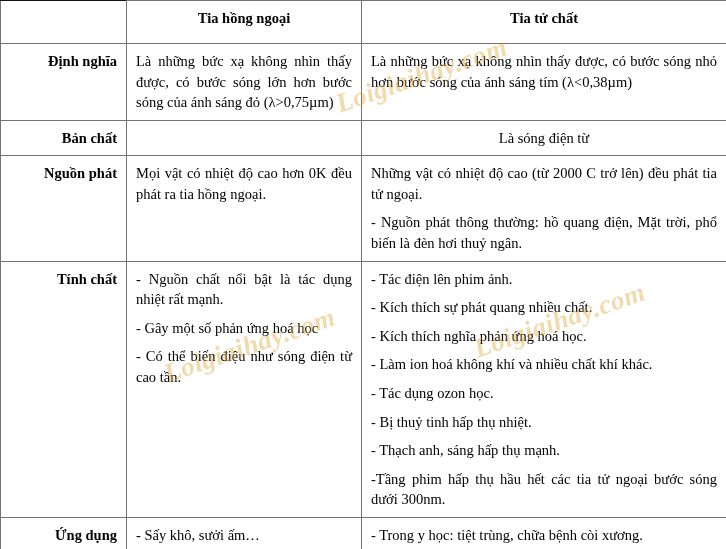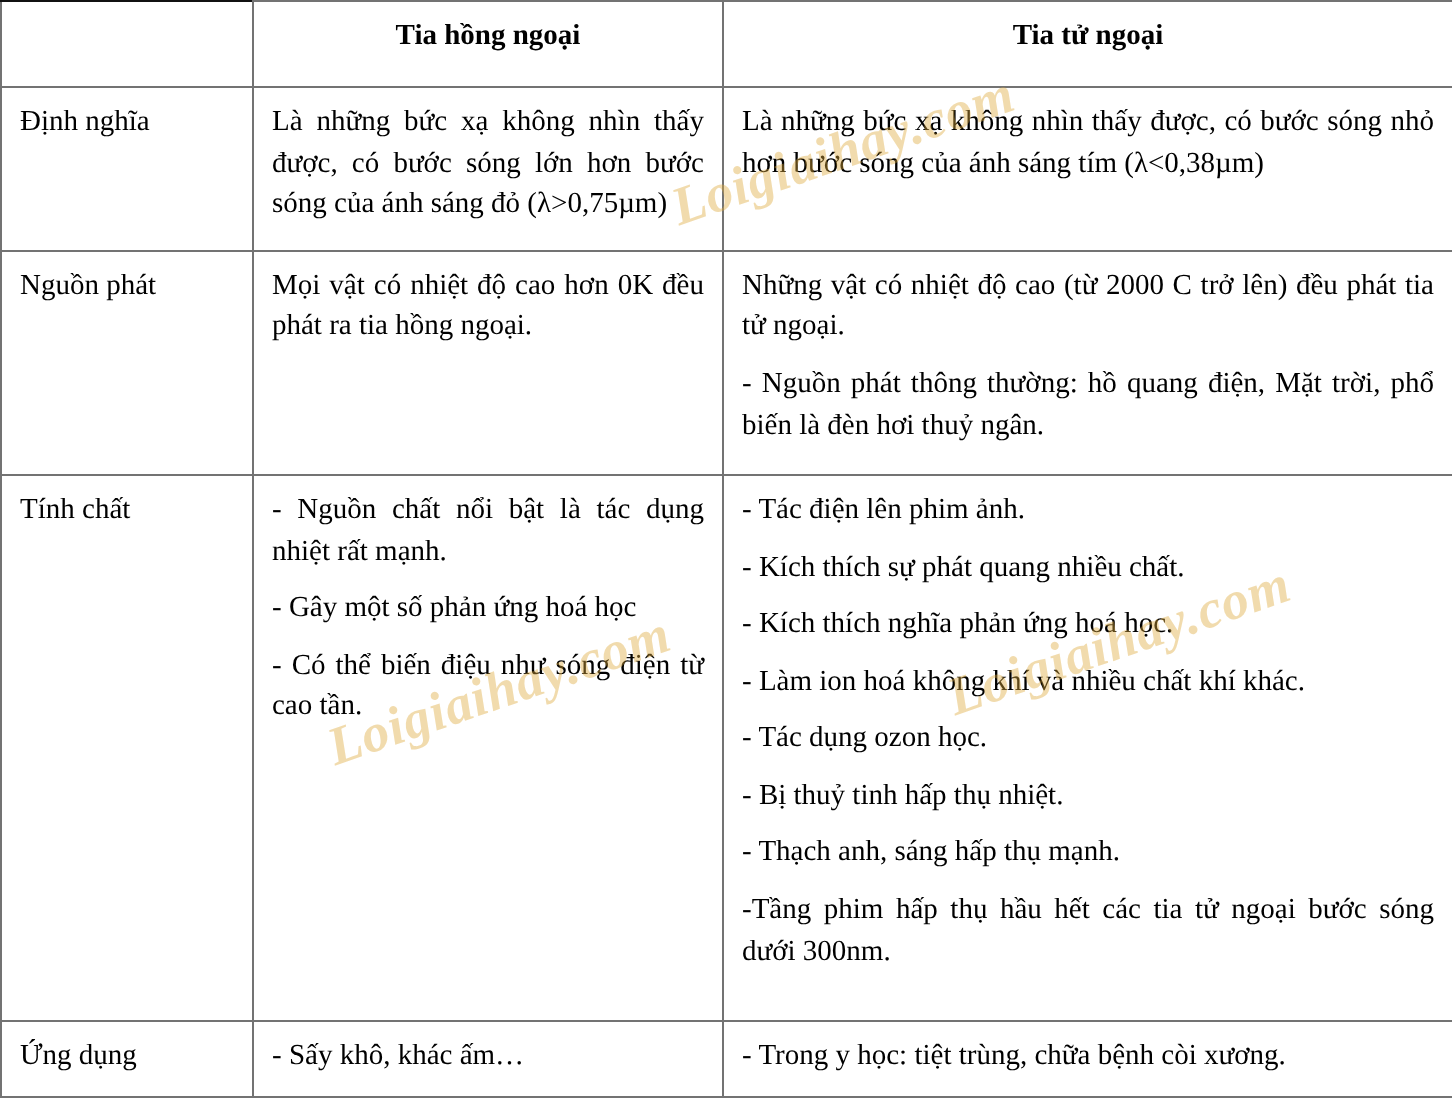--- a/index.html
+++ b/index.html
@@ -46,24 +46,24 @@
     vertical-align: middle;
     color: #d0021b;
     font-weight: bold;
     font-size: 15px;
     height: 28px;
     padding: 4px 6px;
   }
   thead th.blank { border-top: 1px solid #111111; }
 
   td.rowlabel {
-    text-align: left;
+    text-align: right;
     vertical-align: middle;
     color: #1a7fd4;
-    font-weight: normal;
+    font-weight: bold;
     font-size: 15px;
   }
   td.cell p {
     margin: 0 0 8px 0;
     text-align: justify;
     text-justify: inter-word;
   }
   td.cell p:last-child { margin-bottom: 0; }
   td.cell.center {
     text-align: center;
@@ -97,35 +97,42 @@
   <table class="compare">
     <colgroup>
       <col class="c1">
       <col class="c2">
       <col class="c3">
     </colgroup>
     <thead>
       <tr>
         <th class="blank"></th>
         <th>Tia hồng ngoại</th>
-        <th>Tia tử ngoại</th>
+        <th>Tia tử chất</th>
       </tr>
     </thead>
     <tbody>
 
       <tr>
         <td class="rowlabel">Định nghĩa</td>
         <td class="cell">
           <p>Là những bức xạ không nhìn thấy được, có bước sóng lớn hơn bước sóng của ánh sáng đỏ (λ&gt;0,75µm)</p>
         </td>
         <td class="cell">
           <p>Là những bức xạ không nhìn thấy được, có bước sóng nhỏ hơn bước sóng của ánh sáng tím (λ&lt;0,38µm)</p>
         </td>
       </tr>
 
+      <tr>
+        <td class="rowlabel">Bản chất</td>
+        <td class="cell"></td>
+        <td class="cell center">
+          <p>Là sóng điện từ</p>
+        </td>
+      </tr>
 
       <tr>
         <td class="rowlabel">Nguồn phát</td>
         <td class="cell">
           <p>Mọi vật có nhiệt độ  cao hơn 0K đều phát ra tia hồng ngoại.</p>
         </td>
         <td class="cell">
           <p>Những vật có nhiệt độ cao (từ 2000 C trở lên) đều phát tia tử ngoại.</p>
           <p>- Nguồn phát thông thường: hồ  quang điện, Mặt trời, phổ biến là đèn hơi thuỷ ngân.</p>
         </td>
@@ -146,21 +153,21 @@
           <p>- Tác dụng ozon học.</p>
           <p>- Bị thuỷ tinh hấp thụ nhiệt.</p>
           <p>- Thạch anh, sáng hấp thụ mạnh.</p>
           <p>-Tầng phim hấp thụ hầu hết các tia tử ngoại bước sóng dưới 300nm.</p>
         </td>
       </tr>
 
       <tr>
         <td class="rowlabel">Ứng dụng</td>
         <td class="cell">
-          <p>- Sấy khô, khác ấm…</p>
+          <p>- Sấy khô, sưởi ấm…</p>
 
         </td>
         <td class="cell">
           <p>- Trong y học: tiệt trùng, chữa bệnh còi xương.</p>
 
         </td>
       </tr>
 
     </tbody>
   </table>

